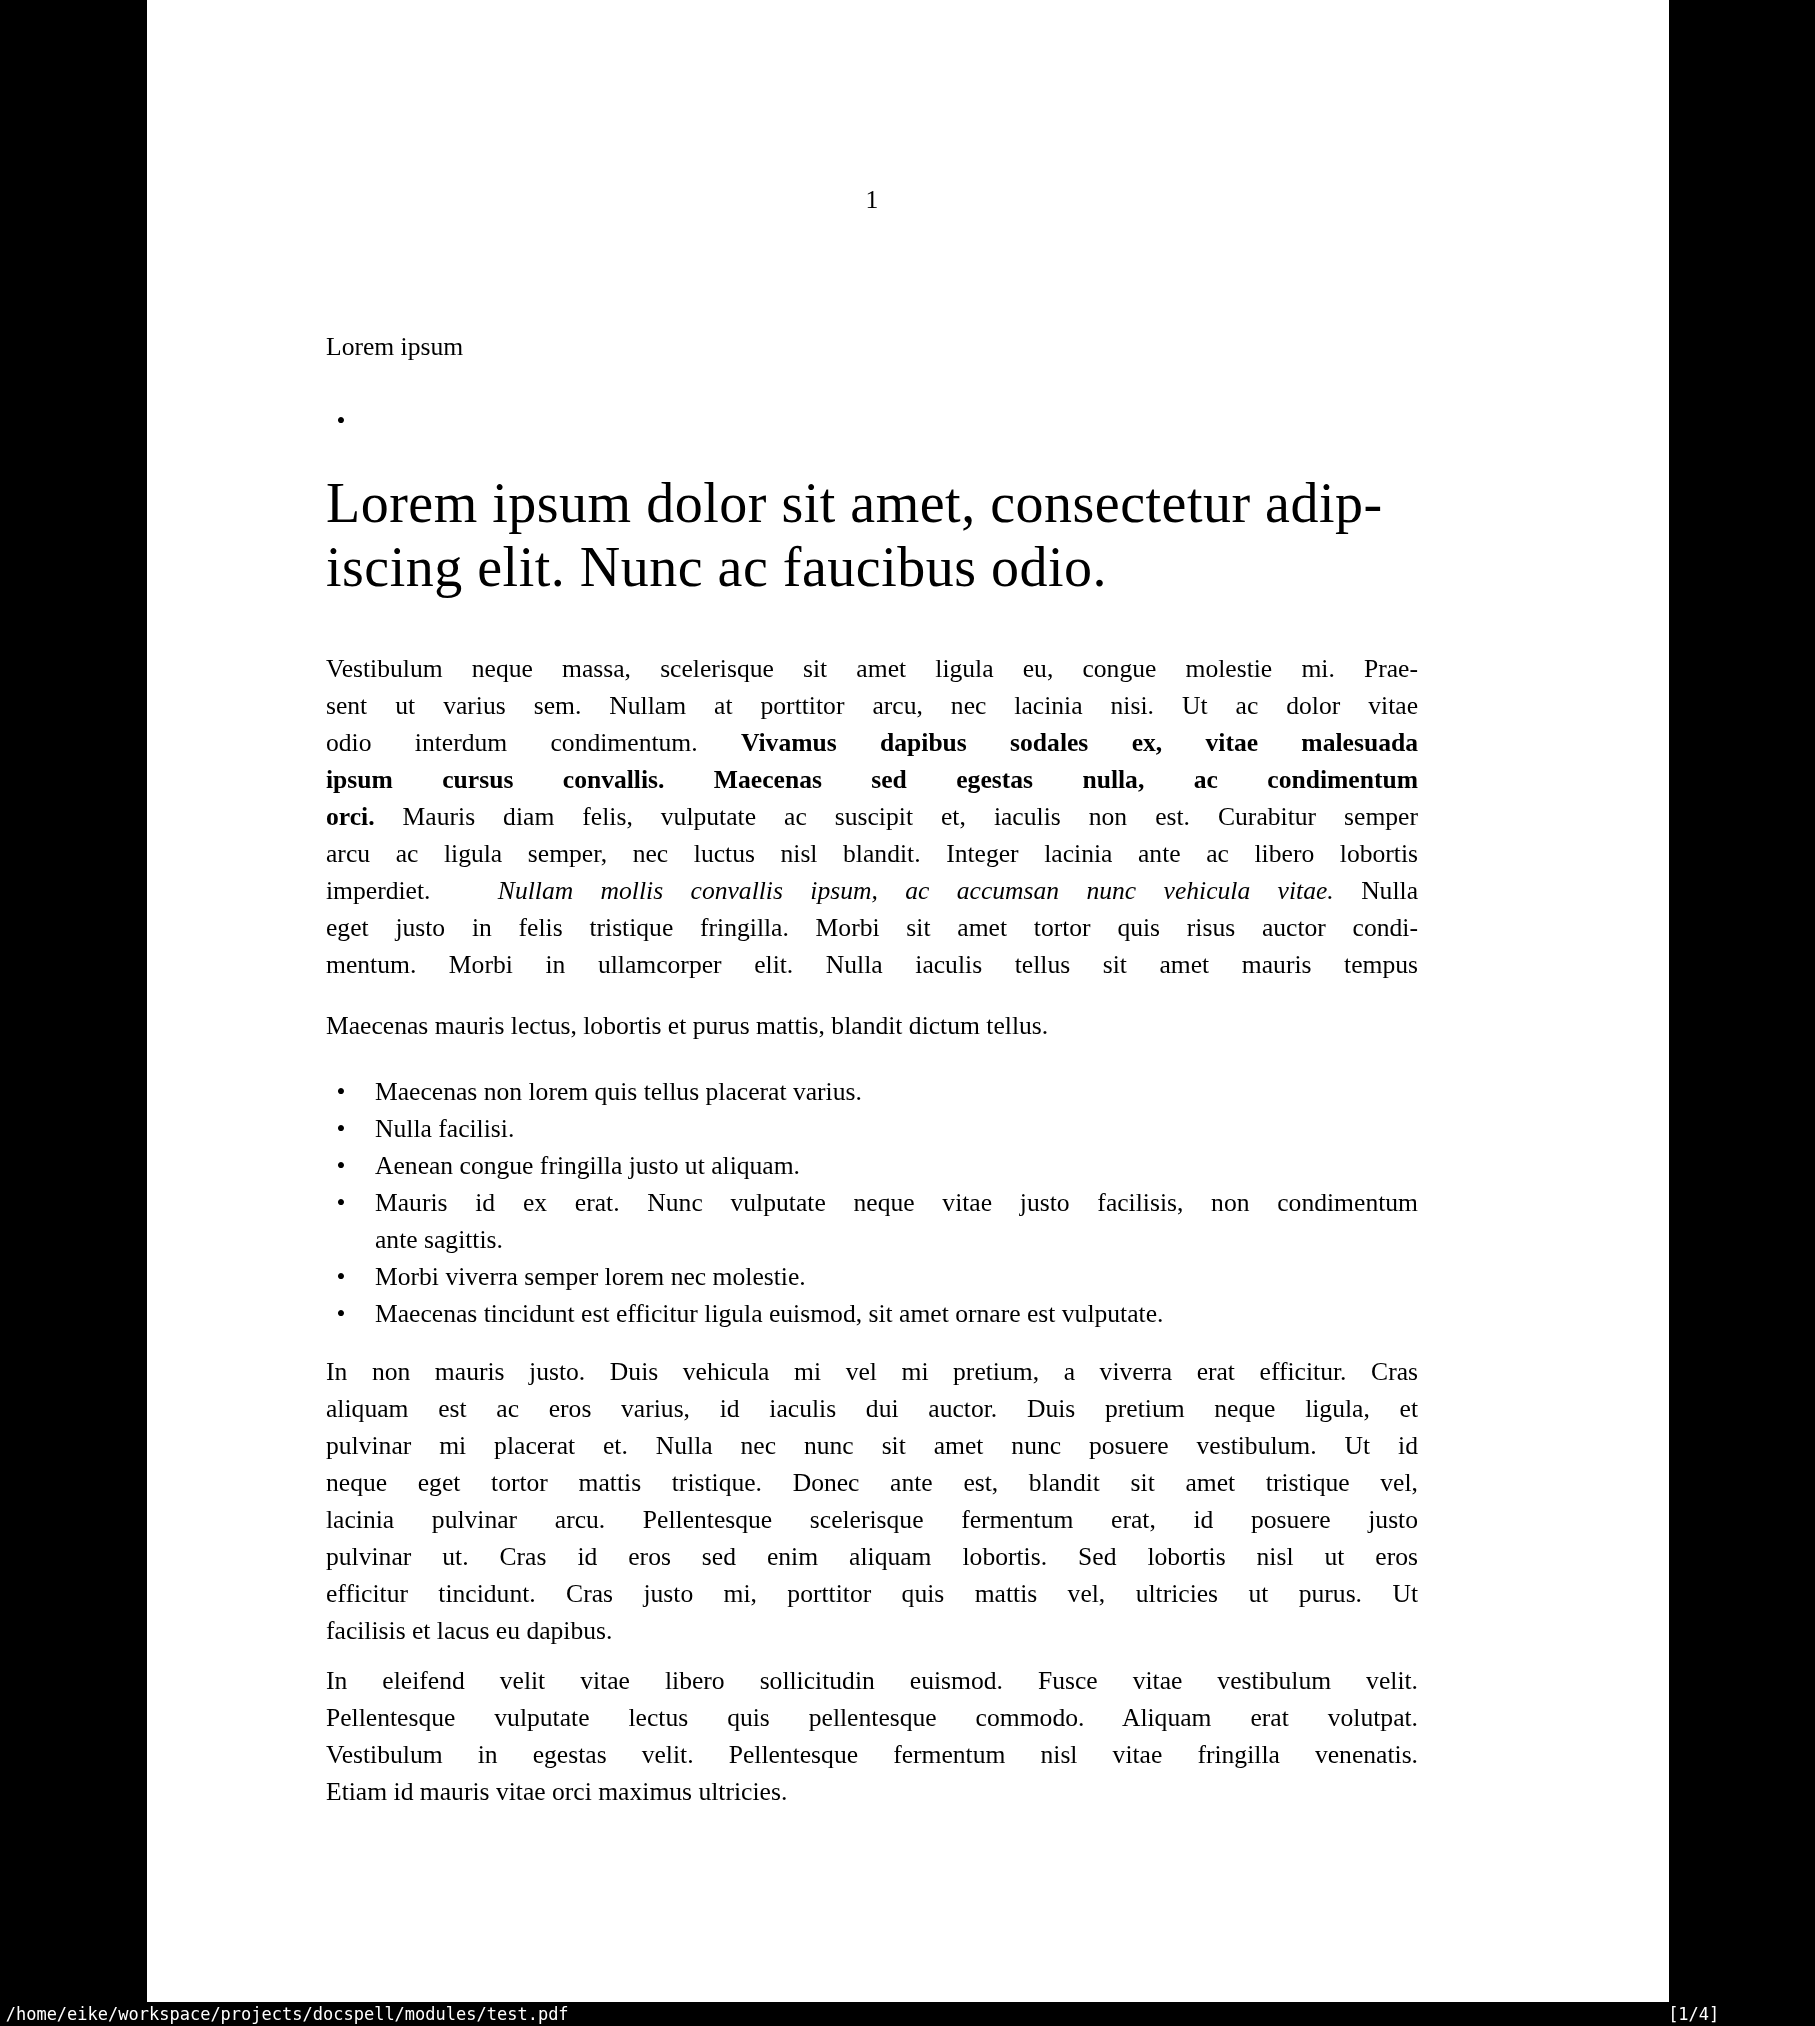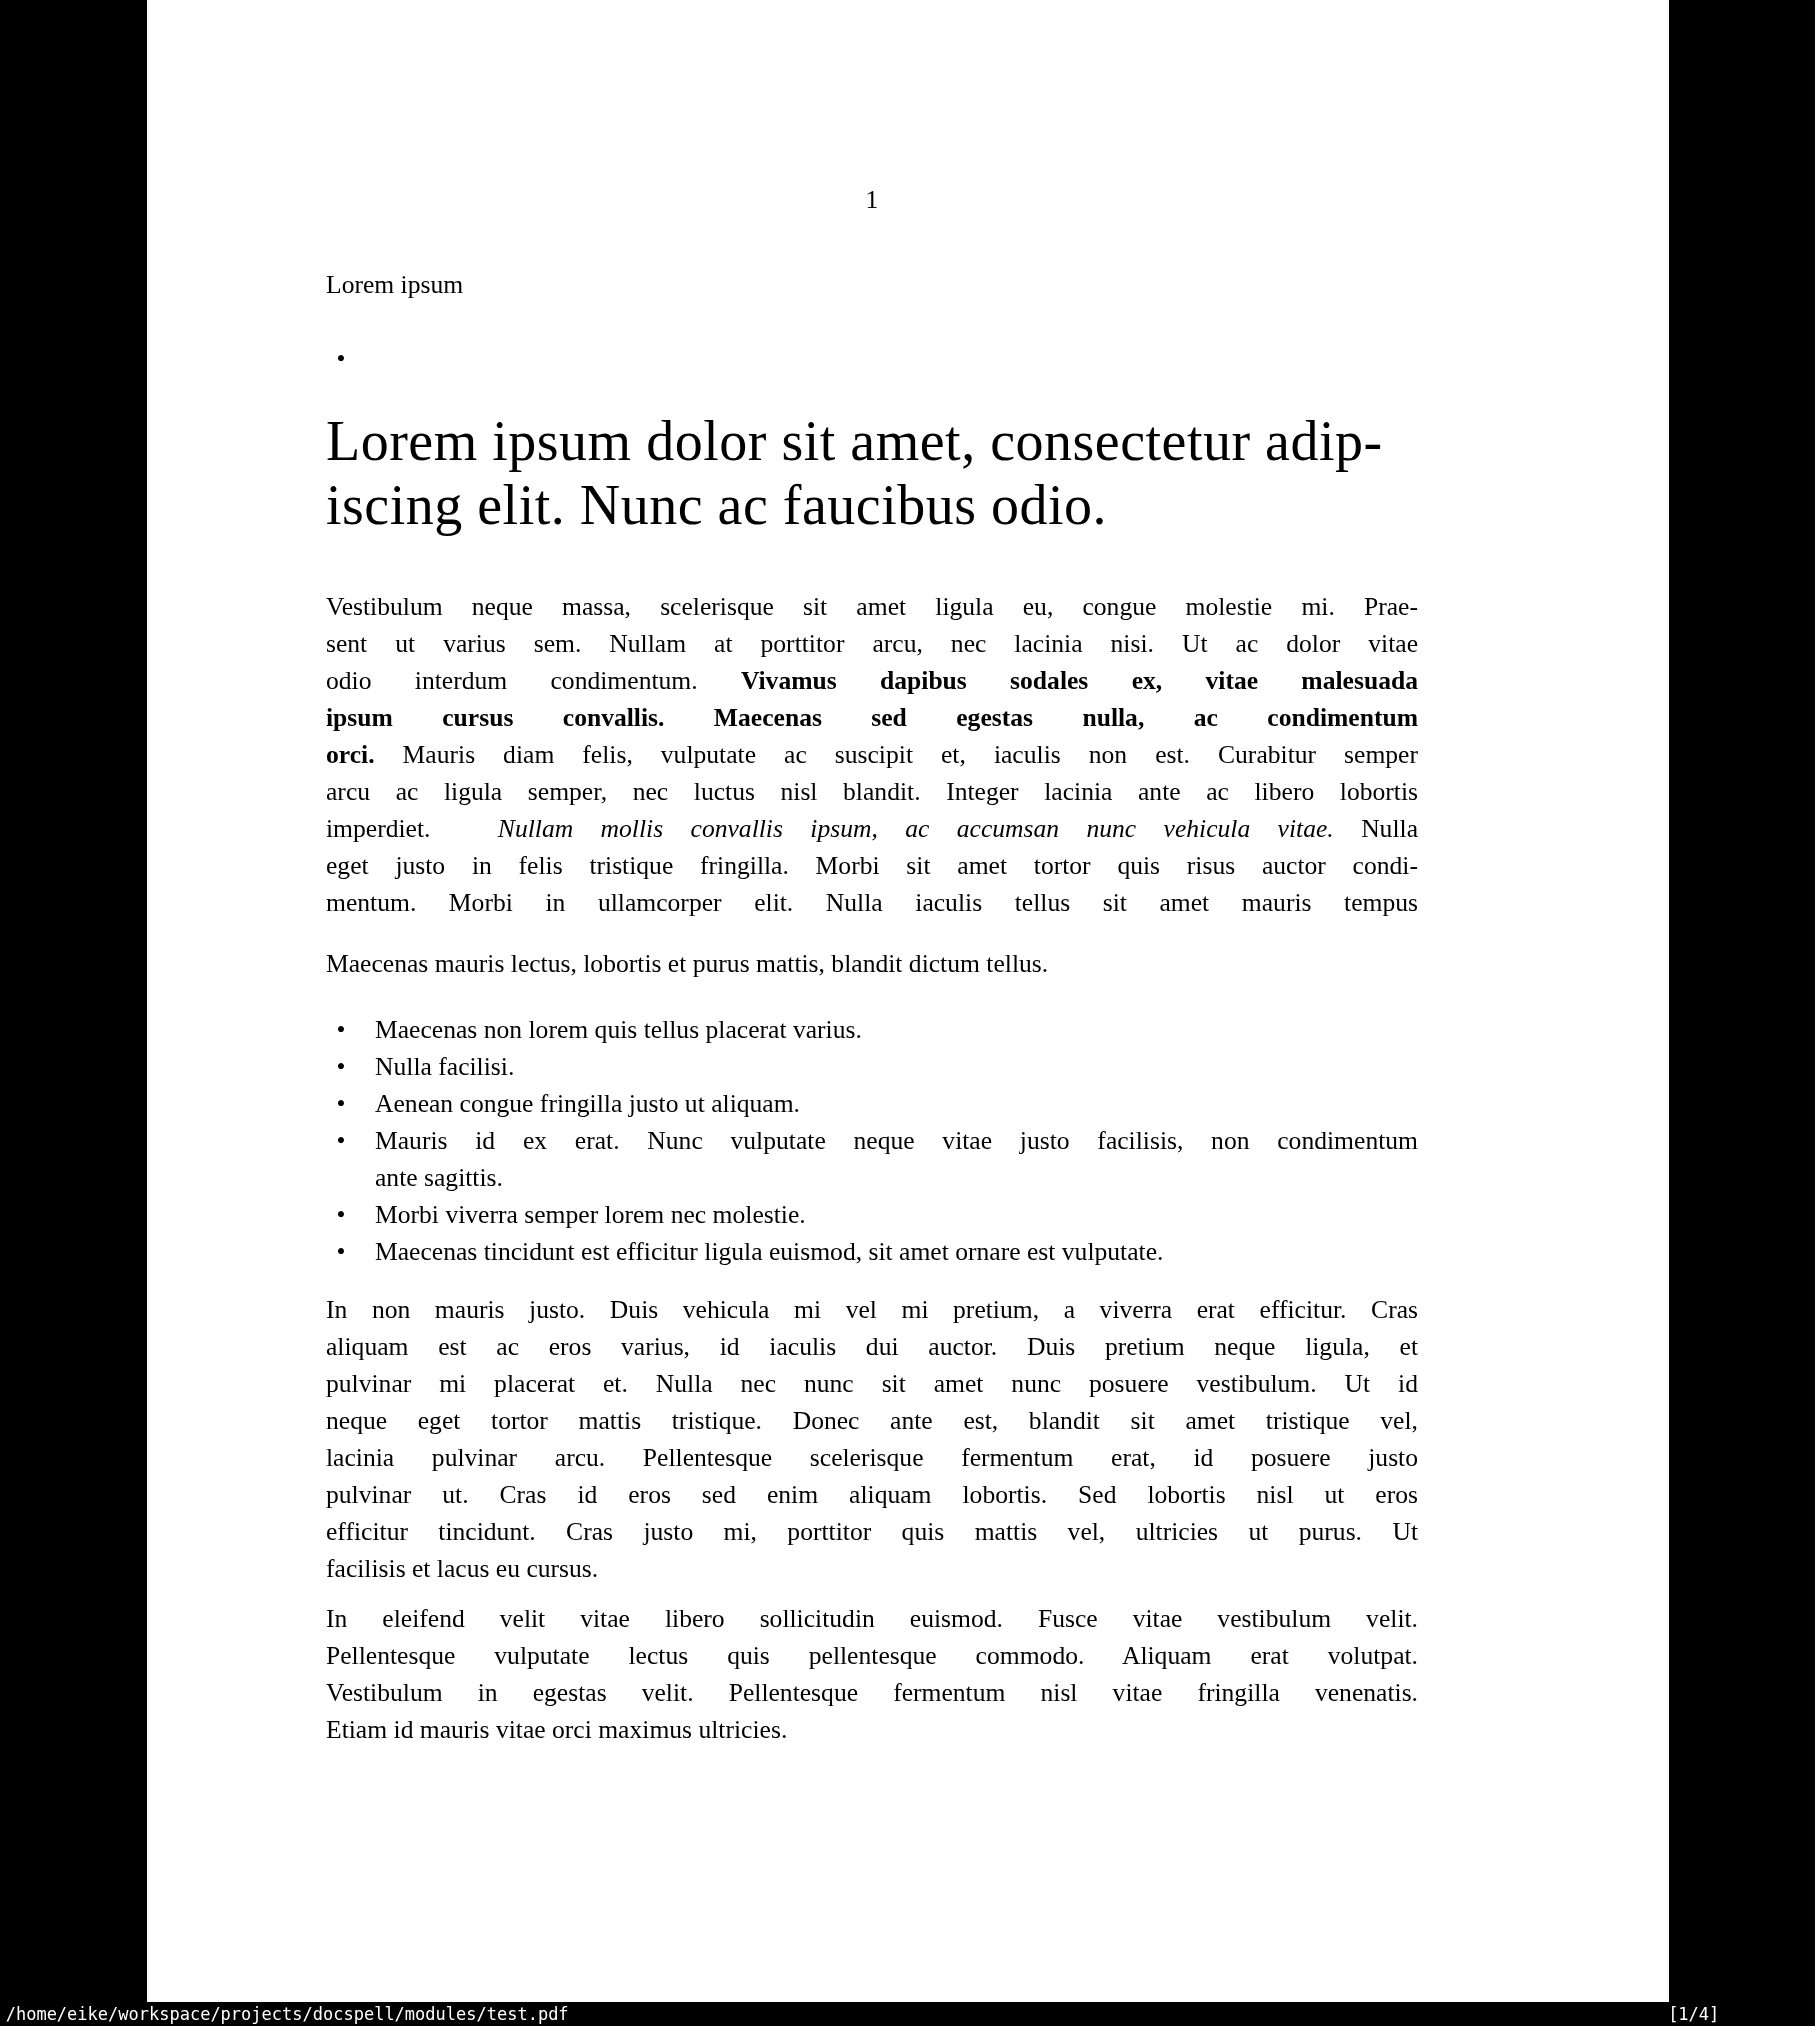--- a/index.html
+++ b/index.html
@@ -20,21 +20,21 @@
   }
   .content {
     position: absolute;
     left: 179px; top: 0;
     width: 1092px;
     color: #000000;
     font-size: 25.6px;
     line-height: 37px;
   }
   .pagenum { margin-top: 181px; text-align: center; }
-  .intro   { margin-top: 48px; }
+  .intro   { margin-top: 110px; }
   .intro-bullet { margin-top: 37px; padding-left: 10.4px; }
 
   .heading {
     margin: 32px 0 0 0;
     font-size: 56px;
     line-height: 64px;
     font-weight: normal;
     letter-spacing: 0.5px;
   }
   .heading .jline, .heading .jline-last {
@@ -153,21 +153,21 @@
         </div>
 
       <div class="para mt-p3">
           <div class="jline"><span>In non mauris justo. Duis vehicula mi vel mi pretium, a viverra erat efficitur. Cras</span></div>
           <div class="jline"><span>aliquam est ac eros varius, id iaculis dui auctor. Duis pretium neque ligula, et</span></div>
           <div class="jline"><span>pulvinar mi placerat et. Nulla nec nunc sit amet nunc posuere vestibulum. Ut id</span></div>
           <div class="jline"><span>neque eget tortor mattis tristique. Donec ante est, blandit sit amet tristique vel,</span></div>
           <div class="jline"><span>lacinia pulvinar arcu. Pellentesque scelerisque fermentum erat, id posuere justo</span></div>
           <div class="jline"><span>pulvinar ut. Cras id eros sed enim aliquam lobortis. Sed lobortis nisl ut eros</span></div>
           <div class="jline"><span>efficitur tincidunt. Cras justo mi, porttitor quis mattis vel, ultricies ut purus. Ut</span></div>
-          <div class="jline-last"><span>facilisis et lacus eu cursus.</span></div>
+          <div class="jline-last"><span>facilisis et lacus eu dapibus.</span></div>
         </div>
 
       <div class="para mt-p4">
           <div class="jline"><span>In eleifend velit vitae libero sollicitudin euismod. Fusce vitae vestibulum velit.</span></div>
           <div class="jline"><span>Pellentesque vulputate lectus quis pellentesque commodo. Aliquam erat volutpat.</span></div>
           <div class="jline"><span>Vestibulum in egestas velit. Pellentesque fermentum nisl vitae fringilla venenatis.</span></div>
           <div class="jline-last"><span>Etiam id mauris vitae orci maximus ultricies.</span></div>
         </div>
 
     </div>

